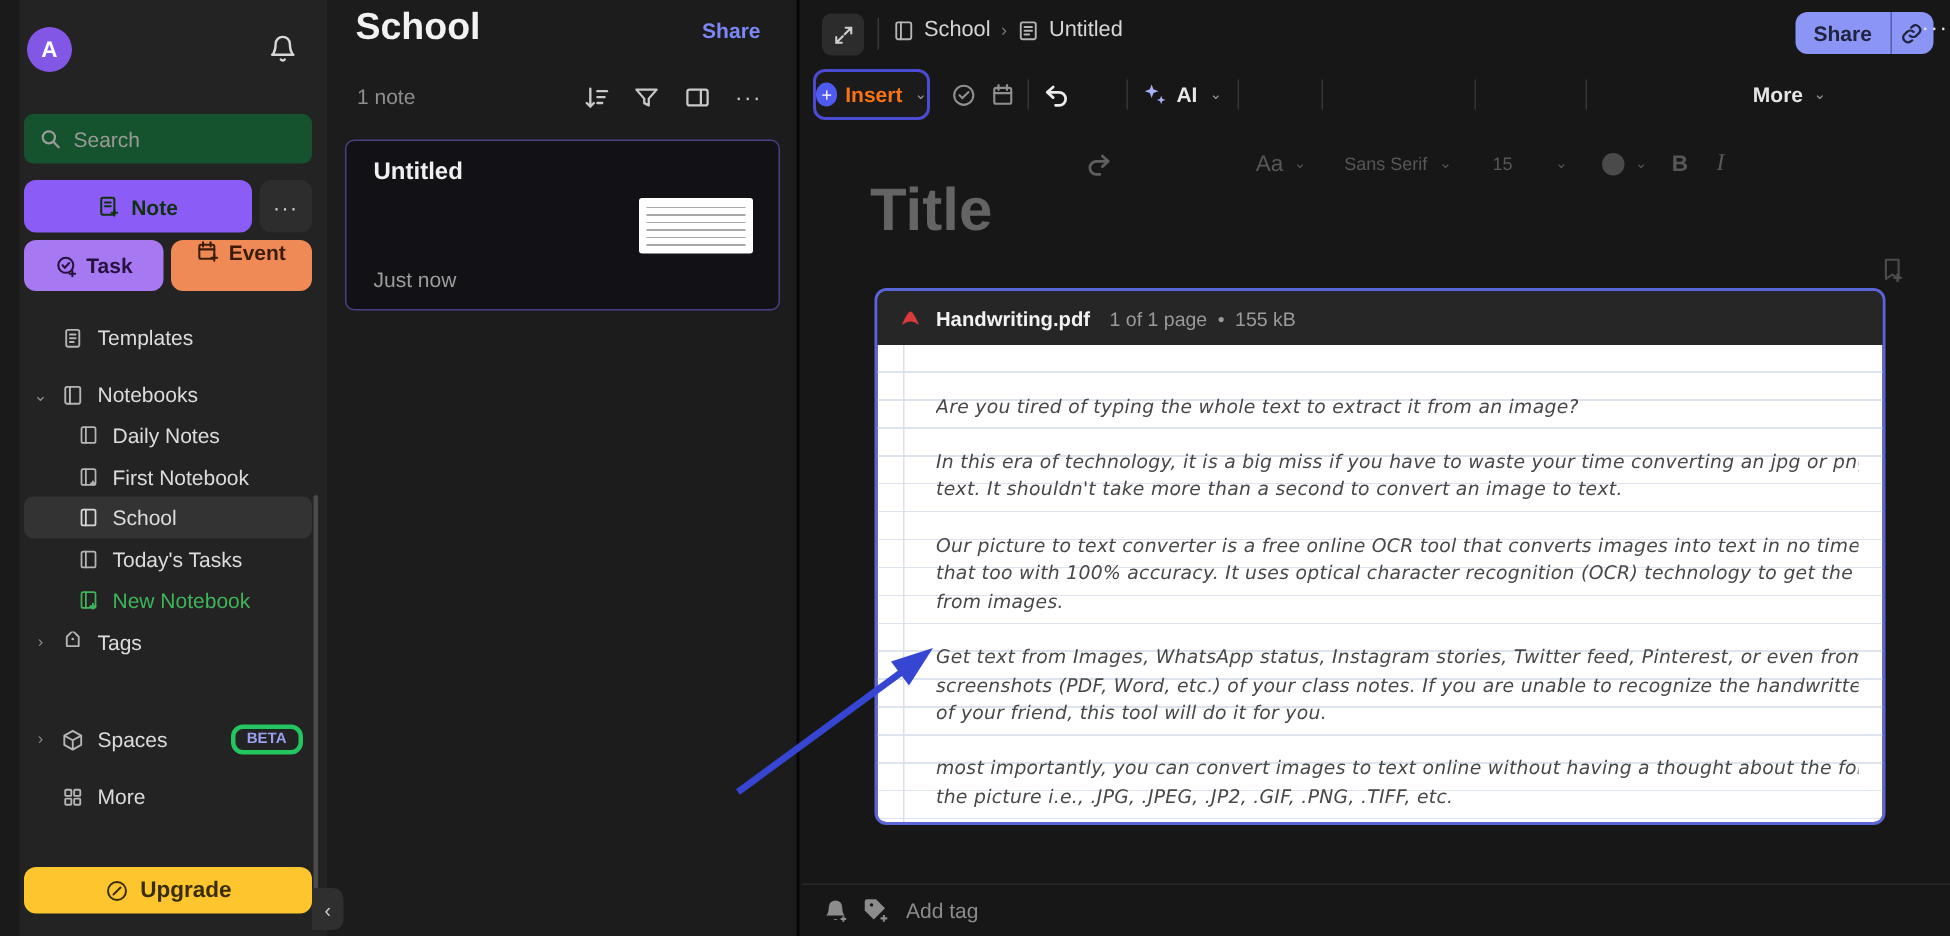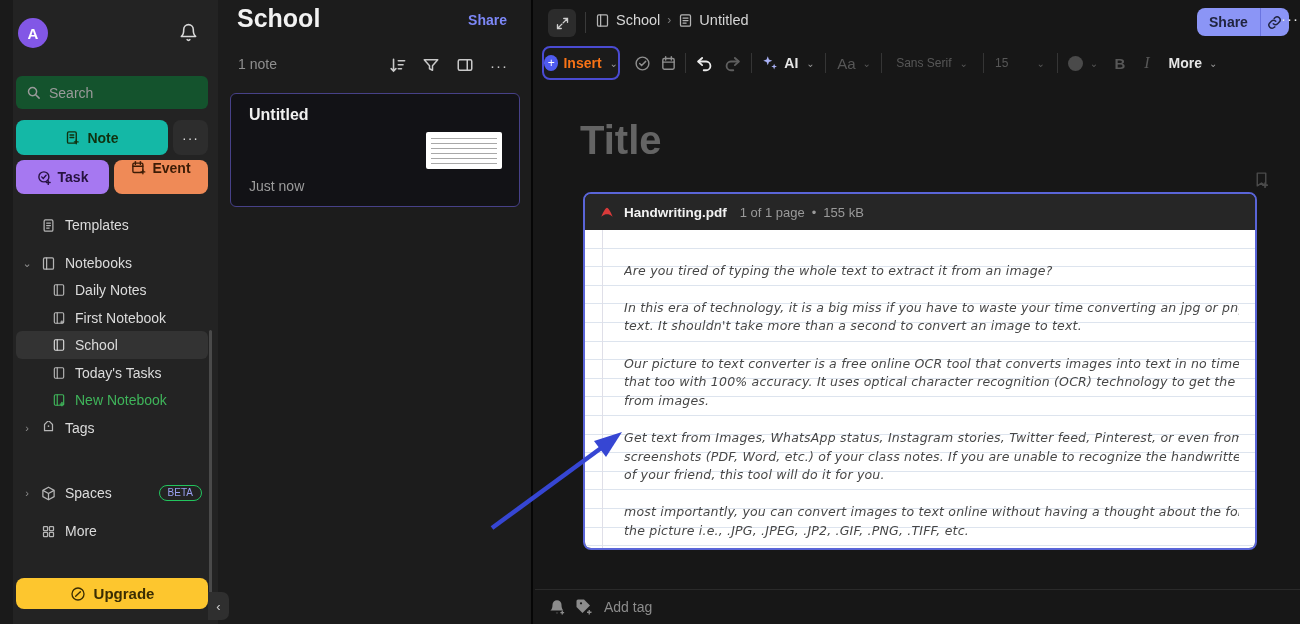--- a/index.html
+++ b/index.html
@@ -11,40 +11,40 @@
   .sidebar { position:absolute; left:0; top:0; width:218px; height:624px; background:#232323; }
   .sidebar-edge { position:absolute; left:0; top:0; width:13px; height:624px; background:#1a1a1a; }
   .avatar { position:absolute; left:18px; top:18px; width:30px; height:30px; border-radius:50%;
             background:#8257e6; color:#fff; font-weight:bold; font-size:15px;
             display:flex; align-items:center; justify-content:center; cursor:pointer; }
   .bell-btn { position:absolute; left:176px; top:20px; width:24px; height:24px; display:flex; align-items:center; justify-content:center; cursor:pointer; }
   .searchbar { position:absolute; left:16px; top:76px; width:192px; height:33px; background:#14532d;
                border-radius:6px; display:flex; align-items:center; gap:8px; padding:0 10px;
                color:#9a9a9a; font-size:14px; cursor:text; }
   .btn-note { position:absolute; left:16px; top:120px; width:152px; height:35px; border-radius:8px;
-              background:#14b8a6; color:#10310f; font-weight:bold; font-size:14px;
+              background:#8b5cf6; color:#10310f; font-weight:bold; font-size:14px;
               display:flex; align-items:center; justify-content:center; gap:7px; cursor:pointer; }
   .btn-note-more { position:absolute; left:173px; top:120px; width:35px; height:35px; border-radius:8px;
               background:#2d2d2d; color:#d9d9d9; display:flex; align-items:center; justify-content:center;
               font-size:14px; letter-spacing:1px; cursor:pointer; }
   .btn-task { position:absolute; left:16px; top:160px; width:93px; height:34px; border-radius:8px;
               background:#a678f1; color:#26123f; font-weight:bold; font-size:14px;
               display:flex; align-items:center; justify-content:center; gap:6px; cursor:pointer; }
   .btn-event { position:absolute; left:114px; top:160px; width:94px; height:34px; border-radius:8px;
               background:#ef8a57; color:#3c1c06; font-weight:bold; font-size:14px;
               display:flex; align-items:flex-start; justify-content:center; gap:6px; cursor:pointer; }
   .side-item { position:absolute; left:16px; width:192px; height:28px; display:flex; align-items:center;
                gap:9px; color:#dcdcdc; font-size:14px; padding:0 6px; border-radius:6px; cursor:pointer; }
   .side-item .twist { width:10px; color:#8e8e8e; font-size:11px; flex:0 0 10px; text-align:center; }
   .side-item .no-twist { flex:0 0 10px; }
   .side-item.child { padding-left:36px; }
   .side-item.selected { background:#333333; }
   .side-item.green-text { color:#3fb45a; }
-  .beta { margin-left:auto; font-size:10px; font-weight:normal; color:#9aa0f2;
-          border:1px solid #22c55e; border-radius:8px; padding:1px 8px 2px; }
+  .beta { margin-left:auto; font-size:10px; font-weight:bold; color:#9aa0f2;
+          border:3px solid #22c55e; border-radius:8px; padding:1px 8px 2px; }
   .btn-upgrade { position:absolute; left:16px; top:578px; width:192px; height:31px; border-radius:8px;
               background:#fdc62e; color:#3a2d03; font-weight:bold; font-size:15px;
               display:flex; align-items:center; justify-content:center; gap:8px; cursor:pointer; }
   .side-scroll { position:absolute; left:209px; top:330px; width:3px; height:278px; background:#4a4a4a; border-radius:2px; }
   .collapse-handle { position:absolute; left:208px; top:592px; width:21px; height:28px; background:#2f2f2f;
               border-radius:0 7px 7px 0; color:#cfcfcf; font-size:13px; display:flex; align-items:center;
               justify-content:center; cursor:pointer; z-index:5; }
 
   
   .notelist { position:absolute; left:218px; top:0; width:315px; height:624px; background:#1c1c1c;
@@ -83,21 +83,21 @@
 
   .toolbar { position:absolute; left:0; top:44px; width:765px; height:38px; display:flex; align-items:center; }
   .insert-btn { position:absolute; left:7px; top:2px; width:78px; height:34px; border:2px solid #4a4bd2;
                 border-radius:8px; background:#1b1b1b; display:flex; align-items:center; justify-content:center;
                 gap:5px; cursor:pointer; }
   .insert-plus { width:16px; height:16px; border-radius:50%; background:#4f5bf0; color:#fff; font-size:12px;
                  display:flex; align-items:center; justify-content:center; line-height:1; }
   .insert-label { color:#f97316; font-size:14px; font-weight:bold; }
   .tool { position:absolute; top:2px; height:34px; display:flex; align-items:center; justify-content:center;
           cursor:pointer; }
-  .tool.disabled { cursor:default; }
+  .tool.disabled { cursor:default;margin-top:46px; }
   .vdiv { position:absolute; top:9px; width:1px; height:20px; background:#353535; }
   .chev { font-size:10px; color:#9a9a9a; margin-left:3px; }
   .chev.dim { color:#575757; }
   .gray-label { color:#575757; font-size:12px; }
   .white-label { color:#e6e6e6; font-size:14px; }
   .color-dot { width:15px; height:15px; border-radius:50%; background:#4a4a4a; }
 
   .ed-title { position:absolute; left:45px; top:118px; font-size:40px; font-weight:bold; color:#646464; cursor:text; }
   .bookmark-btn { position:absolute; left:715px; top:168px; width:22px; height:22px; display:flex;
                   align-items:center; justify-content:center; cursor:pointer; }

